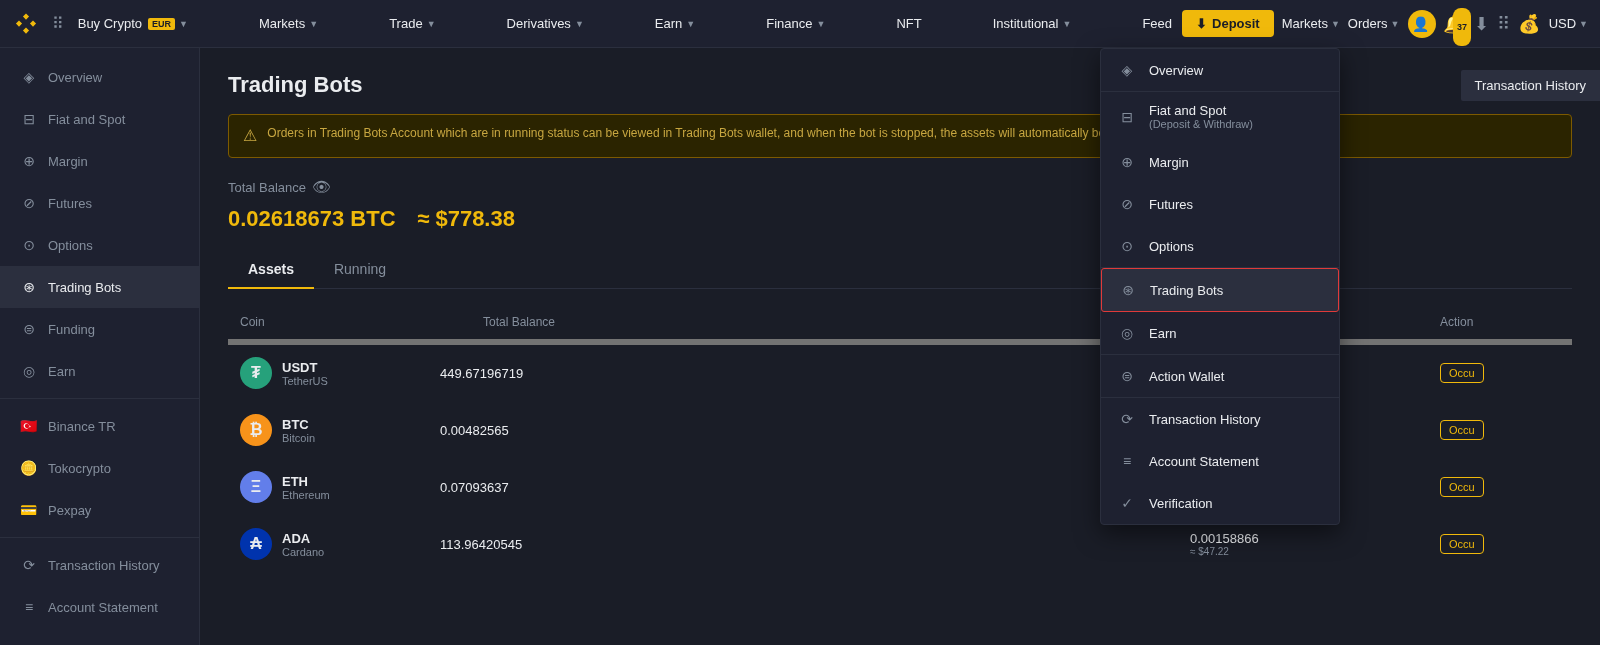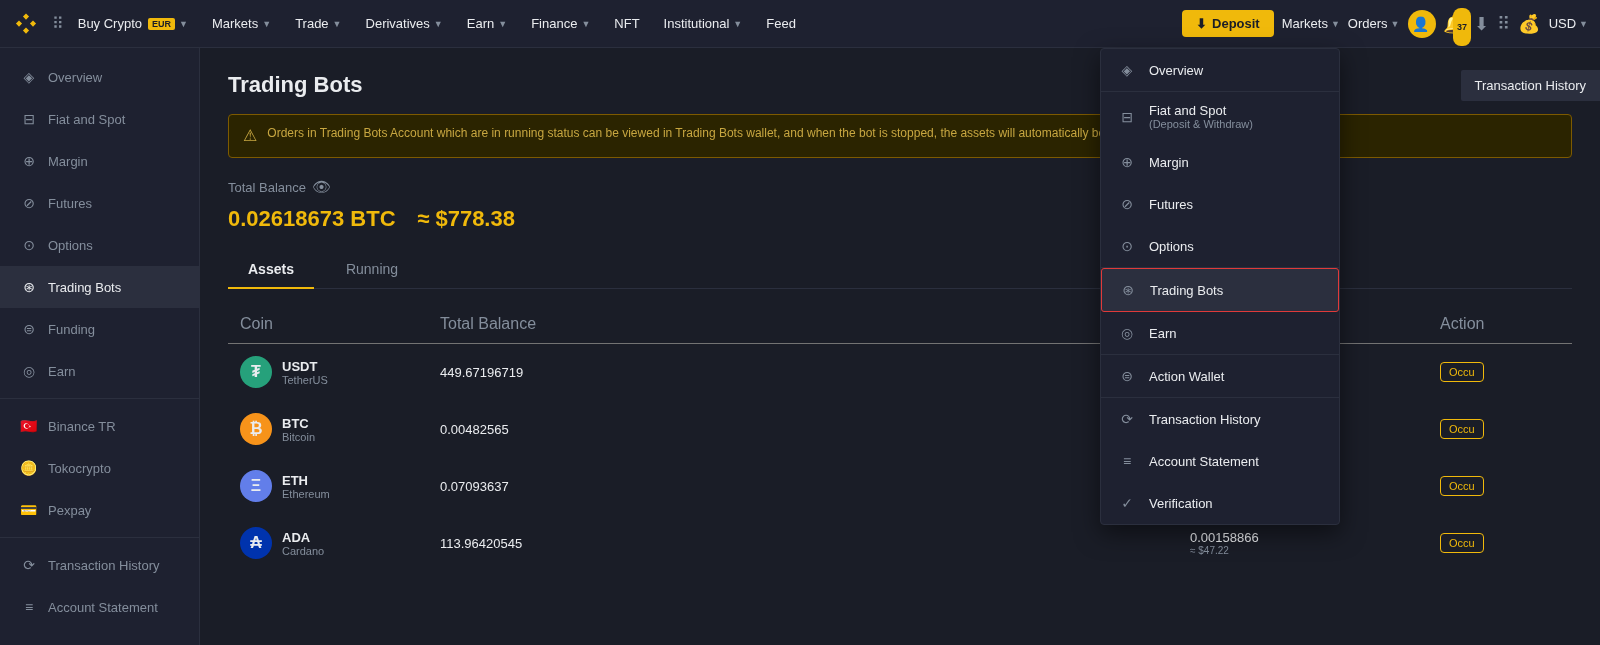--- a/index.html
+++ b/index.html
@@ -6,21 +6,21 @@
     body { font-family: 'Segoe UI', Arial, sans-serif; background: #1a1d27; color: #eaecef; font-size: 13px; overflow: hidden; }
 
     
     .topnav {
       display: flex; align-items: center; background: #1e2130; height: 48px;
       padding: 0 12px; border-bottom: 1px solid #2b2f3e; position: relative; z-index: 100;
     }
     .topnav-logo { display: flex; align-items: center; gap: 6px; margin-right: 8px; }
     .logo-icon { width: 28px; height: 28px; }
     .grid-icon { margin: 0 4px; cursor: pointer; color: #848e9c; font-size: 16px; }
-    .nav-items { display: flex; align-items: center; gap: 4px; flex: 1; }
+    .nav-items { display: flex; align-items: center; gap: 4px; flex: 1; justify-content: space-between; }
     .nav-item {
       display: flex; align-items: center; gap: 4px; padding: 0 10px; height: 48px;
       cursor: pointer; color: #eaecef; font-size: 13px; white-space: nowrap;
     }
     .nav-badge {
       background: #f0b90b; color: #1a1d27; font-size: 9px; font-weight: 700;
       padding: 1px 4px; border-radius: 2px; margin-left: 2px;
     }
     .nav-arrow { font-size: 9px; color: #848e9c; }
     .topnav-right { display: flex; align-items: center; gap: 8px; }
@@ -65,29 +65,29 @@
     .main { flex: 1; overflow-y: auto; padding: 24px 28px; position: relative; }
     .page-title { font-size: 22px; font-weight: 700; color: #eaecef; margin-bottom: 16px; }
     .warning-bar {
       background: #2b2400; border: 1px solid #7d5a00; border-radius: 4px;
       padding: 10px 14px; display: flex; align-items: flex-start; gap: 10px;
       margin-bottom: 20px; color: #c8a740; font-size: 12px; line-height: 1.4;
     }
     .total-balance-label { color: #848e9c; font-size: 13px; display: flex; align-items: center; gap: 6px; margin-bottom: 6px; }
     .total-balance-value { font-size: 26px; font-weight: 700; color: #eaecef; margin-bottom: 18px; }
     .total-balance-value span { color: #f0b90b; font-size: 22px; }
-    .tabs { display: flex; gap: 12px; margin-bottom: 16px; border-bottom: 1px solid #2b2f3e; }
+    .tabs { display: flex; gap: 0; margin-bottom: 16px; border-bottom: 1px solid #2b2f3e; }
     .tab {
       padding: 10px 20px; cursor: pointer; font-size: 14px; color: #848e9c;
       border-bottom: 2px solid transparent; margin-bottom: -1px;
     }
     .tab.active { color: #eaecef; border-bottom-color: #f0b90b; font-weight: 600; }
     .table-header {
       display: grid; grid-template-columns: 200px 1fr 250px 120px;
-      padding: 10px 12px; color: #848e9c; font-size: 16px; border-bottom: 1px solid #737373;
+      padding: 10px 12px; color: #848e9c; font-size: 12px; border-bottom: 6px solid #737373; gap: 43px;
     }
     .table-row {
       display: grid; grid-template-columns: 200px 1fr 250px 120px;
       padding: 12px; align-items: center; border-bottom: 1px solid #1a1d27;
     }
     .coin-cell { display: flex; align-items: center; gap: 10px; }
     .coin-icon {
       width: 32px; height: 32px; border-radius: 50%; display: flex; align-items: center;
       justify-content: center; font-size: 16px; font-weight: 700; flex-shrink: 0;
     }

